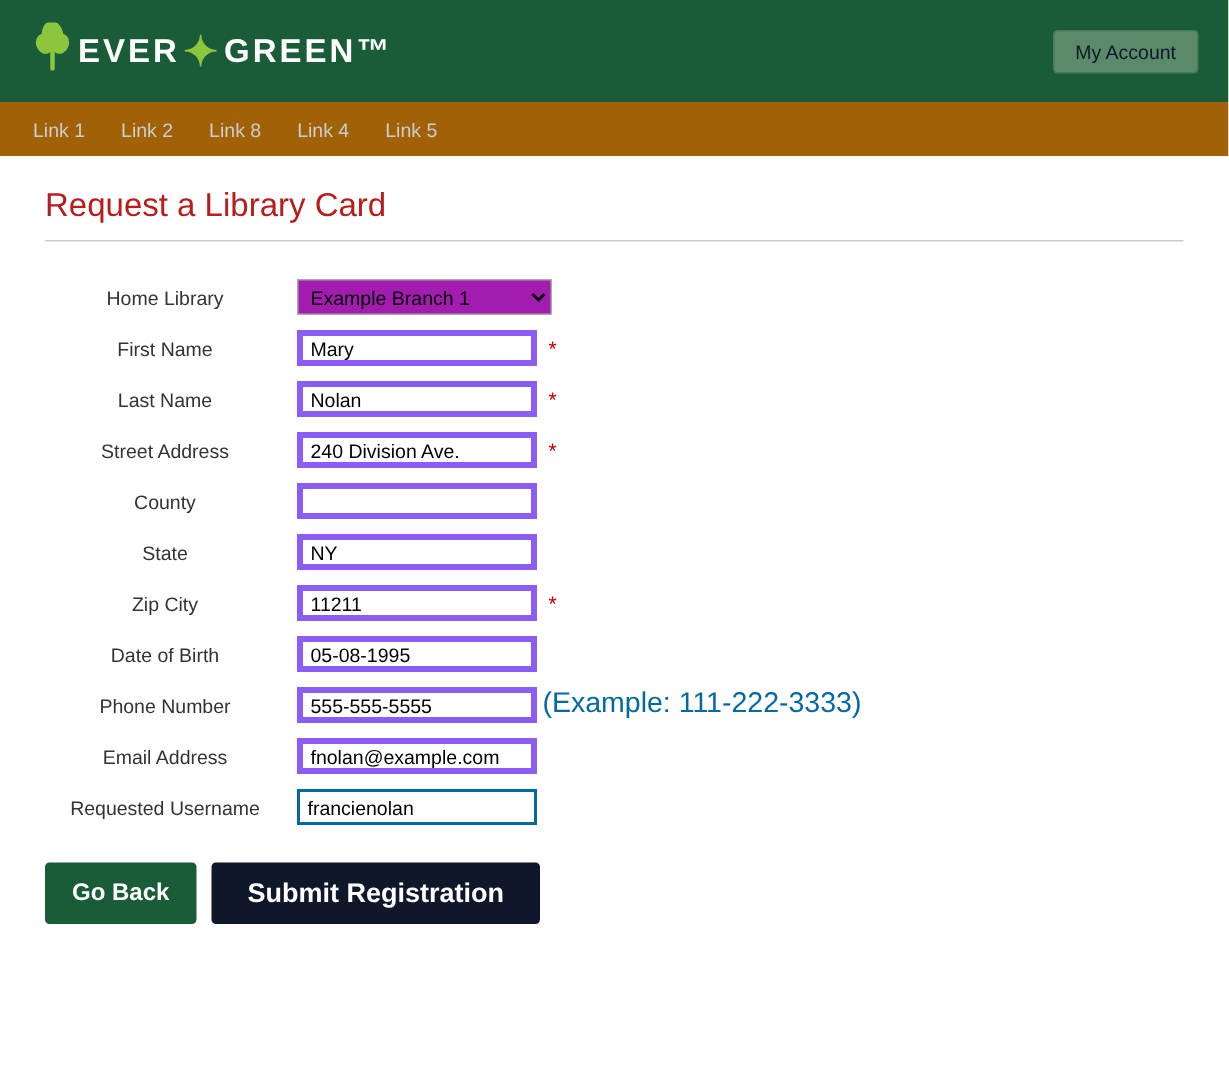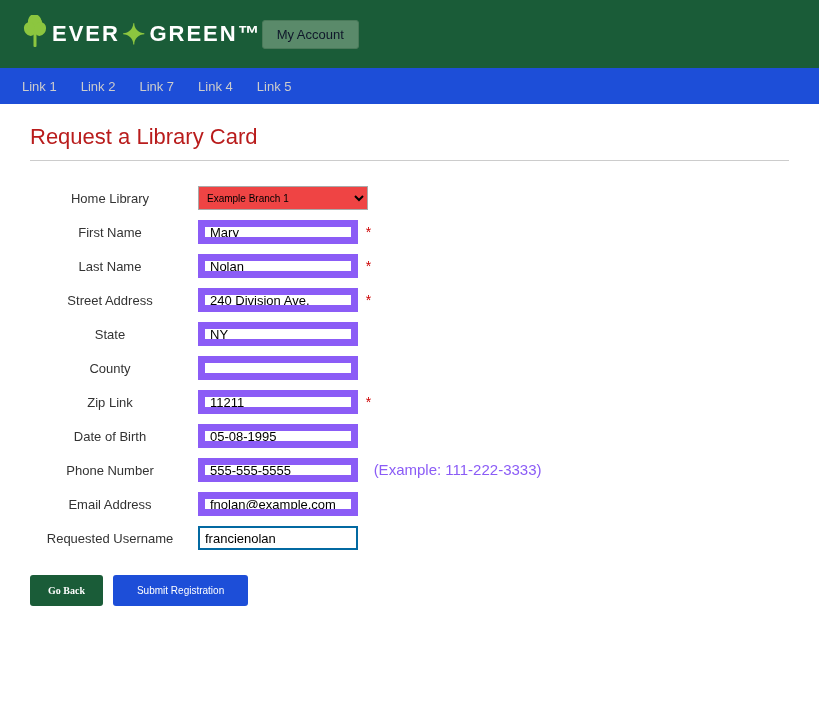--- a/index.html
+++ b/index.html
@@ -4,21 +4,21 @@
   <style>
     * { box-sizing: border-box; margin: 0; padding: 0; }
     body { font-family: Arial, sans-serif; font-size: 13px; background: #fff; color: #333; min-width: 819px; }
 
     
     .header {
       background-color: #1a5c38;
       padding: 10px 20px;
       display: flex;
       align-items: center;
-      justify-content: flex-start;
+      justify-content: space-between;
       height: 68px;
     }
     .logo {
       display: flex;
       align-items: center;
     }
     .logo-text {
       color: #fff;
       font-size: 22px;
       font-weight: bold;
@@ -36,21 +36,21 @@
       color: #0f172a;
       border: 1px solid #4a7a5a;
       padding: 6px 14px;
       font-size: 13px;
       cursor: pointer;
       border-radius: 3px;
     }
 
     
     .navbar {
-      background-color: #1d4ed8;
+      background-color: #a16207;
       padding: 0 10px;
       display: flex;
       align-items: center;
       height: 36px;
     }
     .nav-link {
       color: #ccc;
       text-decoration: none;
       padding: 8px 12px;
       font-size: 13px;
@@ -87,74 +87,72 @@
     .form-label {
       width: 160px;
       color: #333;
       font-size: 13px;
       text-align: center;
       padding-right: 10px;
     }
     .form-input {
       width: 160px;
       padding: 3px 5px;
-      border: 7px solid #8b5cf6;
+      border: 4px solid #8b5cf6;
       font-size: 13px;
       height: 24px;
       background: #fff;
     }
     .form-input.active-focus {
       border: 2px solid #0369a1;
       outline: none;
     }
     .required-star {
       color: #c00;
       margin-left: 4px;
       font-size: 14px;
     }
     .phone-hint {
-      color: #8b5cf6;
-      font-size: 15px;
-      margin-left: 12px;
+      color: #0369a1;
+      font-size: 19px;
     }
 
     
     .form-select {
       width: 170px;
       padding: 2px 4px;
       border: 1px solid #aaa;
-      font-size: 10px;
+      font-size: 13px;
       height: 24px;
-      background: #ef4444;
+      background: #a21caf;
     }
 
     
     .btn-row {
       margin-top: 20px;
       display: flex;
       gap: 10px;
     }
     .btn-back {
       background: #1a5c38;
       color: #fff;
       border: none;
       padding: 10px 18px;
-      font-size: 10px;
+      font-size: 16px;
       font-weight: bold;
       cursor: pointer;
       border-radius: 3px;
-      font-family: Liberation Serif, serif;
     }
     .btn-submit {
-      background: #1d4ed8;
+      background: #0f172a;
       color: #fff;
       border: none;
       padding: 10px 24px;
-      font-size: 10px;
-      font-weight: normal;
+      font-size: 18px;
+      font-weight: bold;
       cursor: pointer;
       border-radius: 3px;
     }
 
     
     .logo-icon {
       display: inline-block;
       width: 30px;
       height: 38px;
       margin-right: 2px;
@@ -177,21 +175,21 @@
     <span class="logo-text">
       <span>EVER</span><span class="logo-leaf">✦</span><span>GREEN</span>™
     </span>
   </div>
   <button class="my-account-btn">My Account</button>
 </div>
 
 <div class="navbar">
   <a class="nav-link" href="#">Link 1</a>
   <a class="nav-link" href="#">Link 2</a>
-  <a class="nav-link" href="#">Link 7</a>
+  <a class="nav-link" href="#">Link 8</a>
   <a class="nav-link" href="#">Link 4</a>
   <a class="nav-link" href="#">Link 5</a>
 </div>
 
 <div class="main-content">
   <h1 class="page-title">Request a Library Card</h1>
   <hr class="divider">
 
   <table class="form-table">
     <tbody>
@@ -227,35 +225,35 @@
         <td class="form-label">Street Address</td>
         <td>
           <input class="form-input" type="text" value="240 Division Ave." style="">
           <span class="required-star">*</span>
         </td>
       </tr>
 
 
 
       <tr>
+        <td class="form-label">County</td>
+        <td>
+          <input class="form-input" type="text" value="" style="">
+        </td>
+      </tr>
+
+      <tr>
         <td class="form-label">State</td>
         <td>
           <input class="form-input" type="text" value="NY" style="">
         </td>
       </tr>
 
       <tr>
-        <td class="form-label">County</td>
-        <td>
-          <input class="form-input" type="text" value="" style="">
-        </td>
-      </tr>
-
-      <tr>
-        <td class="form-label">Zip Link</td>
+        <td class="form-label">Zip City</td>
         <td>
           <input class="form-input" type="text" value="11211" style="">
           <span class="required-star">*</span>
         </td>
       </tr>
 
       <tr>
         <td class="form-label">Date of Birth</td>
         <td>
           <input class="form-input" type="text" value="05-08-1995" style="">

